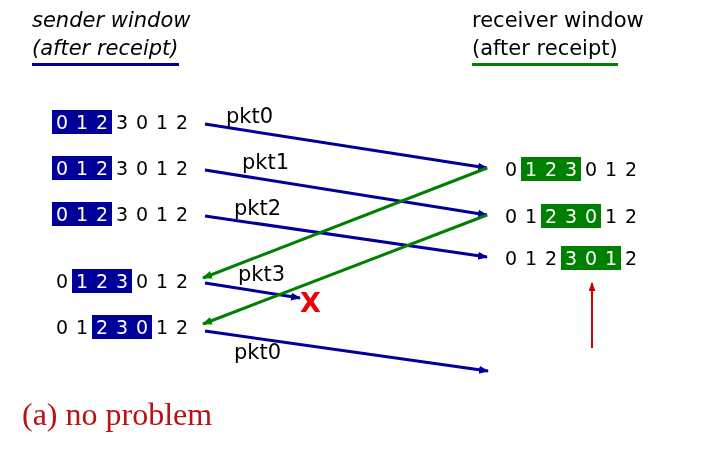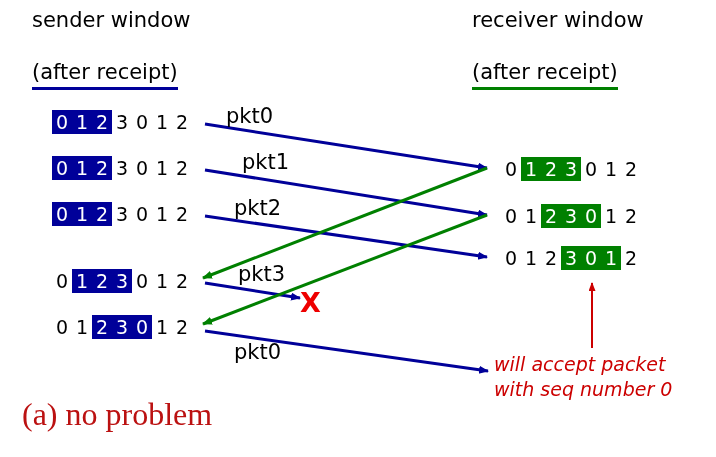--- a/index.html
+++ b/index.html
@@ -17,22 +17,22 @@
   }
   
   .hdr {
     position: absolute;
     font-size: 21px;
     color: #000000;
     line-height: 28px;
     white-space: nowrap;
   }
   .hdr .l1, .hdr .l2 { display: block; }
-  .hdr .l2 { width: max-content; margin-top: 24px; }
-  .hdr.sender  { left: 32px;  top: 6px; }
+  .hdr .l2 { width: max-content; }
+  .hdr.sender  { left: 32px;  top: 6px; font-style: italic; }
   .hdr.receiver{ left: 472px; top: 6px; text-align: right; }
   .hdr.sender .l2   { border-bottom: 3px solid #000099; padding-bottom: 1px; }
   .hdr.receiver .l2 { border-bottom: 3px solid #008000; padding-bottom: 1px; }
 
   
   .row {
     position: absolute;
     height: 24px;
     display: flex;
     align-items: stretch;
@@ -218,19 +218,15 @@
   <div id="pkt-labels">
       <div class="pktlbl" style="left: 226px; top: 104px;">pkt0</div>
       <div class="pktlbl" style="left: 230px; top: 150px; margin-left: 12px;">pkt1</div>
       <div class="pktlbl" style="left: 234px; top: 196px;">pkt2</div>
       <div class="pktlbl" style="left: 238px; top: 262px;">pkt3</div>
       <div class="pktlbl" style="left: 234px; top: 340px;">pkt0</div>
     </div>
 
   <div class="xmark" id="xmark" style="left: 300px; top: 289px;">X</div>
 
-  <div class="note" id="note" style="left: 494px; top: 352px;">
-    <span>will accept packet</span>
-    <span>with seq number 0</span>
-  </div>
 
   <div class="caption" id="caption" style="left: 22px; top: 396px;">(a) no problem</div>
 </div>
 
 </body></html>

